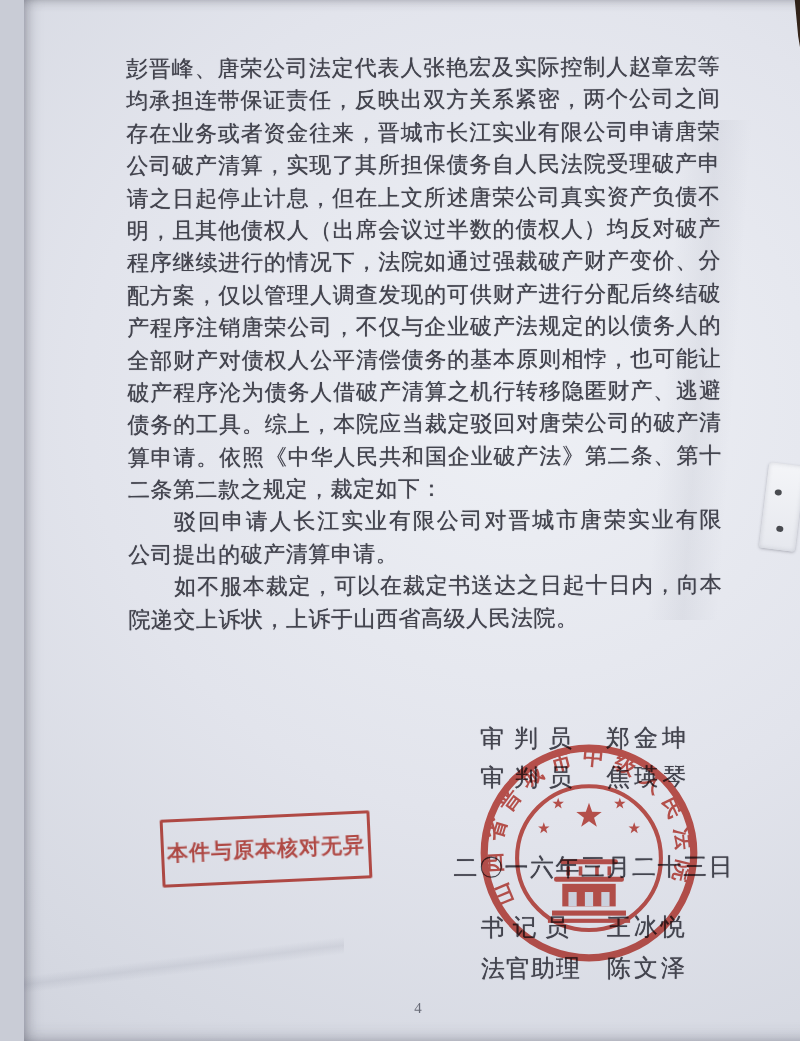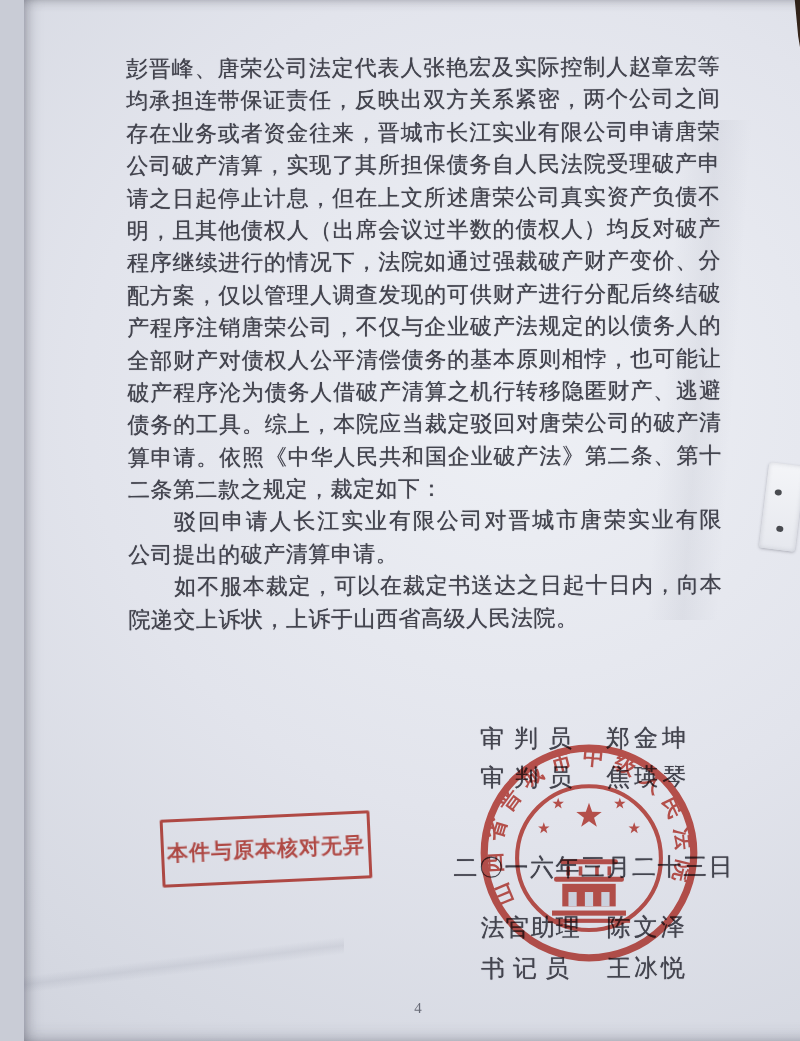--- a/index.html
+++ b/index.html
@@ -158,27 +158,27 @@
           <span class="sig-role">审 判 员</span>
           <span class="sig-name">焦瑛琴</span>
         </div>
       </div>
 
     <div class="date-line">二〇一六年三月二十三日</div>
 
     <div class="staff-block">
 
         <div class="staff-row">
+          <span class="staff-role">书 记 员</span>
+          <span class="staff-name">王冰悦</span>
+        </div>
+
+        <div class="staff-row">
           <span class="staff-role">法官助理</span>
           <span class="staff-name">陈文泽</span>
-        </div>
-
-        <div class="staff-row">
-          <span class="staff-role">书 记 员</span>
-          <span class="staff-name">王冰悦</span>
         </div>
       </div>
 
     <div class="page-num">4</div>
   </div>
 
   <div class="verify-stamp">
     <span>本件与原本核对无异</span>
   </div>
 

